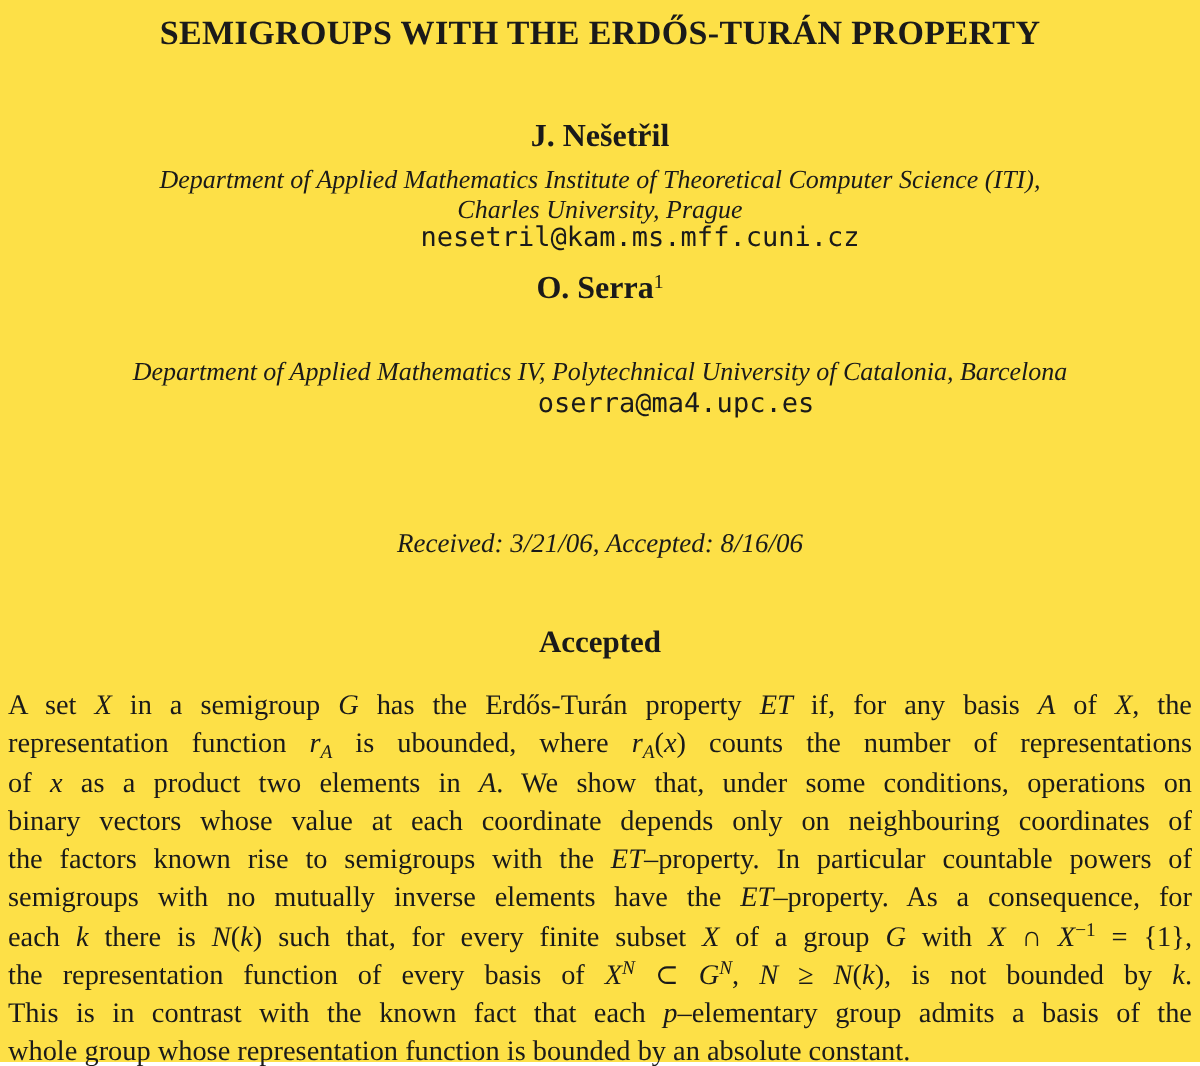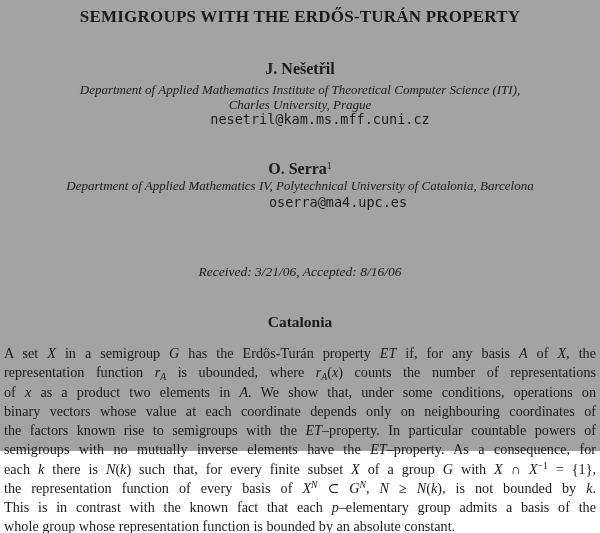--- a/index.html
+++ b/index.html
@@ -3,21 +3,21 @@
 <meta charset="utf-8">
 <style>
   html, body { margin: 0; padding: 0; }
   body {
     width: 600px; height: 533px;
     background: #ffffff;
     font-family: "Liberation Serif", "DejaVu Serif", serif;
     color: #1a1a1a;
     overflow: hidden;
   }
-  .page { position: relative; width: 600px; height: 451px; background: #a3a3a3; }
+  .page { position: relative; width: 600px; height: 531px; background: #fde047; }
 
   .centered { position: absolute; left: 0; right: 0; text-align: center; margin: 0; }
 
   .title {
     top: 7px;
     font-size: 17px;
     font-weight: bold;
     letter-spacing: 0.2px;
   }
 
@@ -81,27 +81,27 @@
 
 <div class="page">
 
   <h1 class="centered title">SEMIGROUPS WITH THE ERDŐS-TURÁN PROPERTY</h1>
 
   <div class="centered author-name" style="top: 60px;">J. Nešetřil</div>
   <div class="centered affil" style="top: 82px;">Department of Applied Mathematics Institute of Theoretical Computer Science (ITI),</div>
   <div class="centered affil" style="top: 97px;">Charles University, Prague</div>
   <div class="centered email" style="top: 111px;">nesetril@kam.ms.mff.cuni.cz</div>
 
-  <div class="centered author-name" style="top: 160px;"><span>O. Serra</span><sup class="fnmark">1</sup></div>
+  <div class="centered author-name" style="top: 136px;"><span>O. Serra</span><sup class="fnmark">1</sup></div>
   <div class="centered affil" style="top: 178px;">Department of Applied Mathematics IV, Polytechnical University of Catalonia, Barcelona</div>
   <div class="centered email" style="top: 194px; margin-left: 36px;">oserra@ma4.upc.es</div>
 
   <div class="centered dates">Received: 3/21/06, Accepted: 8/16/06</div>
 
-  <h2 class="centered abstract-heading">Catalonia</h2>
+  <h2 class="centered abstract-heading">Accepted</h2>
 
   <div class="abstract-body">
     <div class="abs-line"><span>A set </span><span class="mi">X</span><span> in a semigroup </span><span class="mi">G</span><span> has the Erdős-Turán property </span><span class="mi">ET</span><span> if, for any basis </span><span class="mi">A</span><span> of </span><span class="mi">X</span><span>, the</span></div>
     <div class="abs-line"><span>representation function </span><span class="mi">r</span><sub class="mi">A</sub><span> is ubounded, where </span><span class="mi">r</span><sub class="mi">A</sub><span>(</span><span class="mi">x</span><span>) counts the number of representations</span></div>
     <div class="abs-line"><span>of </span><span class="mi">x</span><span> as a product two elements in </span><span class="mi">A</span><span>. We show that, under some conditions, operations on</span></div>
     <div class="abs-line"><span>binary vectors whose value at each coordinate depends only on neighbouring coordinates of</span></div>
     <div class="abs-line"><span>the factors known rise to semigroups with the </span><span class="mi">ET</span><span>–property. In particular countable powers of</span></div>
     <div class="abs-line"><span>semigroups with no mutually inverse elements have the </span><span class="mi">ET</span><span>–property. As a consequence, for</span></div>
     <div class="abs-line"><span>each </span><span class="mi">k</span><span> there is </span><span class="mi">N</span><span>(</span><span class="mi">k</span><span>) such that, for every finite subset </span><span class="mi">X</span><span> of a group </span><span class="mi">G</span><span> with </span><span class="mi">X</span><span> ∩ </span><span class="mi">X</span><sup>−1</sup><span> = {1},</span></div>
     <div class="abs-line"><span>the representation function of every basis of </span><span class="mi">X</span><sup class="mi">N</sup><span> ⊂ </span><span class="mi">G</span><sup class="mi">N</sup><span>, </span><span class="mi">N</span><span> ≥ </span><span class="mi">N</span><span>(</span><span class="mi">k</span><span>), is not bounded by </span><span class="mi">k</span><span>.</span></div>

